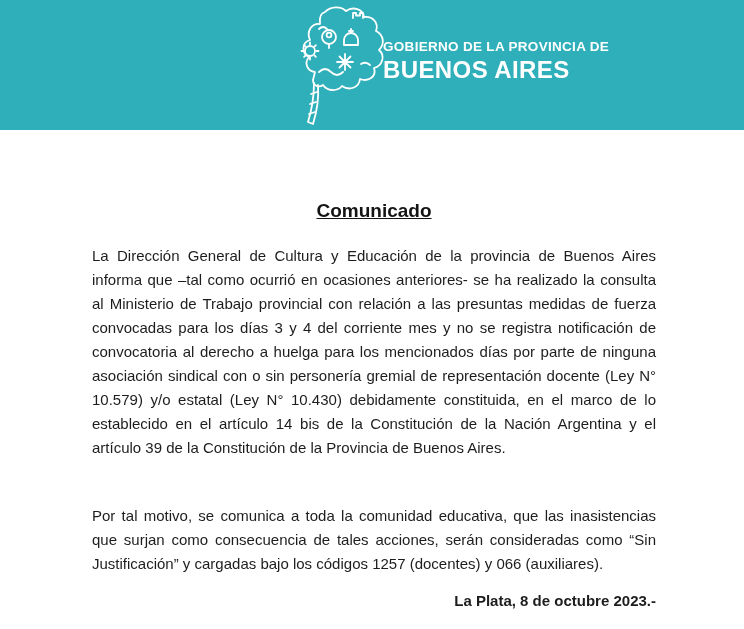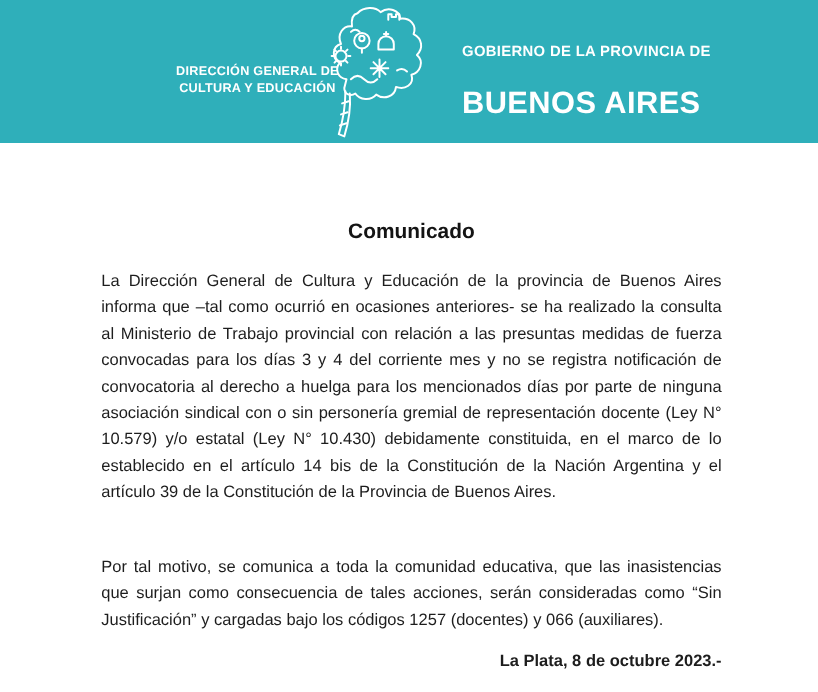--- a/index.html
+++ b/index.html
@@ -28,39 +28,40 @@
     white-space:nowrap;
   }
   .logo{
     position:absolute;
     left:289px;top:4px;
     width:100px;height:124px;
   }
   .logo svg{display:block;width:100%;height:100%;}
   .gov{
     position:absolute;
-    left:420px;top:39px;
+    left:383px;top:39px;
     color:#ffffff;
     font-weight:700;
     white-space:nowrap;
   }
   .gov-l1{font-size:13.5px;letter-spacing:.3px;line-height:16px;}
-  .gov-l2{font-size:28px;letter-spacing:.4px;line-height:30px;margin-top:24px;}
+  .gov-l2{font-size:24px;letter-spacing:.4px;line-height:30px;}
   
   .doc{
     padding:68px 88px 0 92px;
     color:#1d1d1d;
   }
   .doc-title{
     text-align:center;
     font-size:19px;
     font-weight:700;
     color:#141414;
     margin:0 0 20px 0;
     line-height:26px;
+    text-decoration:underline;
   }
   .para{
     font-size:15px;
     line-height:24px;
     text-align:justify;
     margin:0;
   }
   .para.second{margin-top:44px;}
   .dateline{
     font-size:15px;
@@ -70,24 +71,20 @@
     line-height:24px;
   }
 </style>
 </head>
 <body>
 
 <div class="page">
 
   <header class="band">
 
-    <div class="dgce">
-      <div>DIRECCIÓN GENERAL DE</div>
-      <div>CULTURA Y EDUCACIÓN</div>
-    </div>
 
     <div class="logo">
       <svg viewBox="0 0 100 124" xmlns="http://www.w3.org/2000/svg" fill="none" stroke="#ffffff" stroke-width="1.8" stroke-linecap="round" stroke-linejoin="round">
 
         <path d="M36 8 C42 2 52 2 57 7 C64 2 74 5 75 13 C84 12 90 19 87 27 C95 31 96 40 90 46 C97 52 93 62 85 64 C88 73 79 78 71 75 C70 84 60 87 53 82 C48 88 38 87 34 81 C30 84 24 82 24 76 L26 68 C18 67 15 59 20 53 C12 49 13 38 21 36 C17 27 23 19 31 20 C30 12 32 9 36 8 Z"></path>
 
         <path d="M25 79 C25 92 23 105 19 118 L24 120 C28 107 30 94 29 81"></path>
 
         <path d="M22 90 l6 -2 M21 100 l6 -2 M20 110 l6 -2"></path>
 

